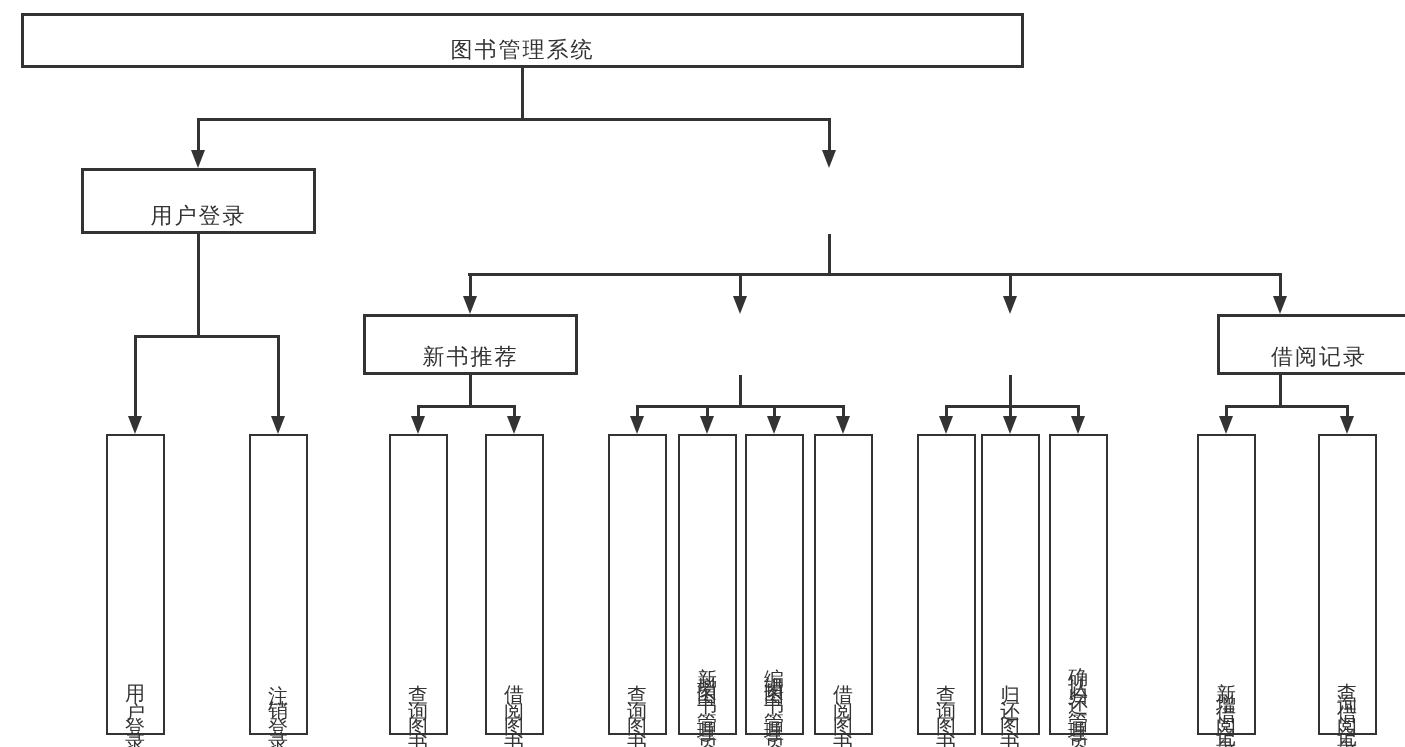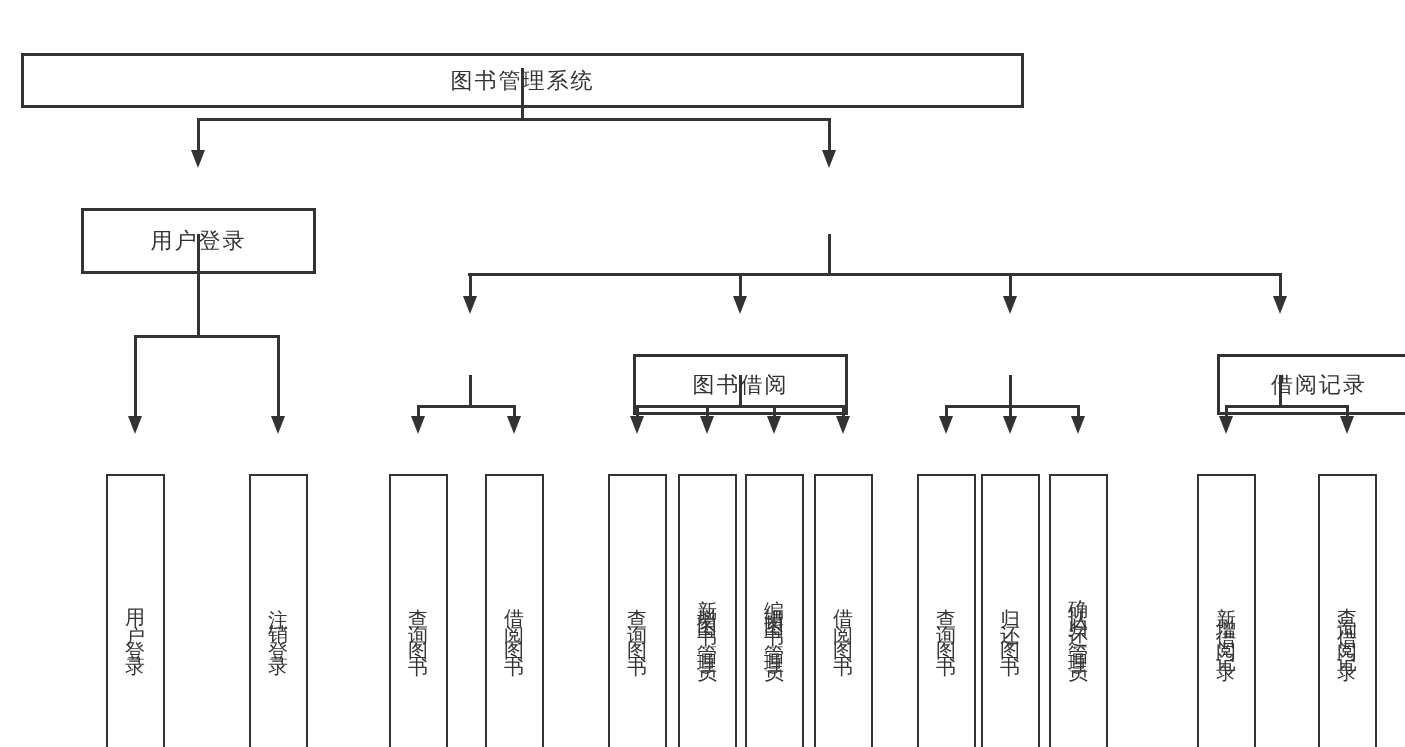--- a/index.html
+++ b/index.html
@@ -13,23 +13,22 @@
     position:relative;
     width:1405px;height:747px;
     background:#ffffff;
     overflow:hidden;
   }
   .box{
     position:absolute;
     box-sizing:border-box;
     background:var(--boxbg);
     border:3px solid var(--line);
-    display:flex;align-items:center;justify-content:center;
+    display:flex;align-items:flex-end;justify-content:center;
     color:var(--text);
-    margin-top:40px;
   }
   .hlabel{font-size:22px;letter-spacing:2px;white-space:nowrap;}
   .leaf{border-width:2.5px;}
   .vtext{
     writing-mode:vertical-rl;
     text-orientation:mixed;
     font-size:20px;
     color:var(--text);
     white-space:nowrap;
     line-height:1;
@@ -87,22 +86,22 @@
   <div class="hline" style="left:468px;top:273px;width:814px;"></div>
   <div class="vline" style="left:469px;top:273px;height:25px;"></div>
   <div class="arr" style="left:463px;top:296px;"></div>
   <div class="vline" style="left:739px;top:273px;height:25px;"></div>
   <div class="arr" style="left:733px;top:296px;"></div>
   <div class="vline" style="left:1009px;top:273px;height:25px;"></div>
   <div class="arr" style="left:1003px;top:296px;"></div>
   <div class="vline" style="left:1279px;top:273px;height:25px;"></div>
   <div class="arr" style="left:1273px;top:296px;"></div>
 
-  <div class="box" style="left:633px;top:314px;width:215px;height:61px;">
-    <span class="hlabel">图书借阅</span>
+  <div class="box" style="left:363px;top:314px;width:215px;height:61px;">
+    <span class="hlabel">新书推荐</span>
   </div>
   <div class="box" style="left:1217px;top:314px;width:204px;height:61px;">
     <span class="hlabel">借阅记录</span>
   </div>
 
   <div class="vline" style="left:469px;top:375px;height:32px;"></div>
   <div class="hline" style="left:417px;top:405px;width:99px;"></div>
   <div class="vline" style="left:417px;top:405px;height:13px;"></div>
   <div class="arr" style="left:411px;top:416px;"></div>
   <div class="vline" style="left:513px;top:405px;height:13px;"></div>

